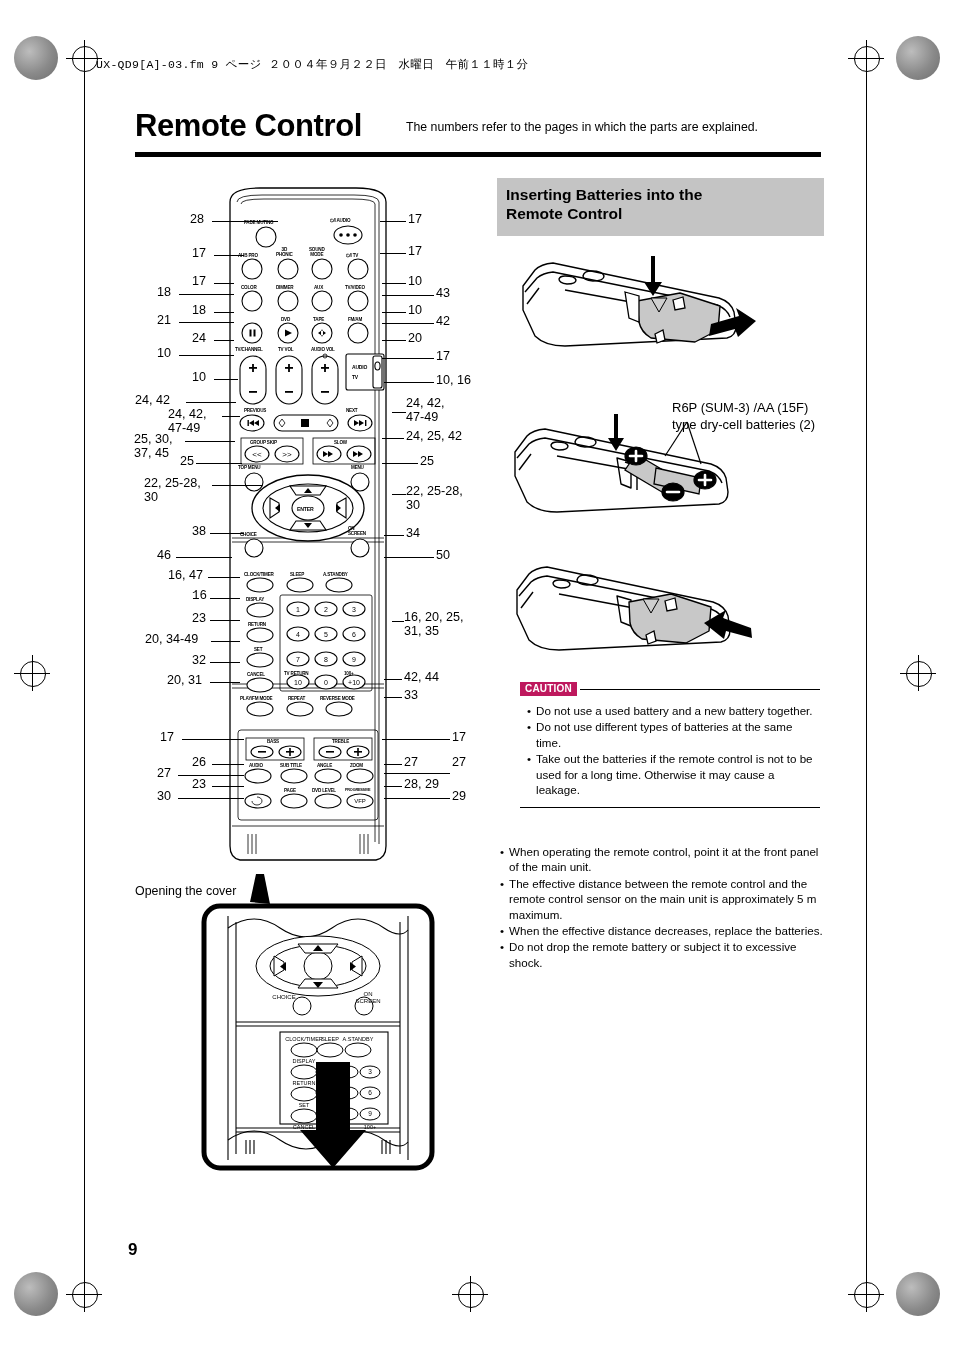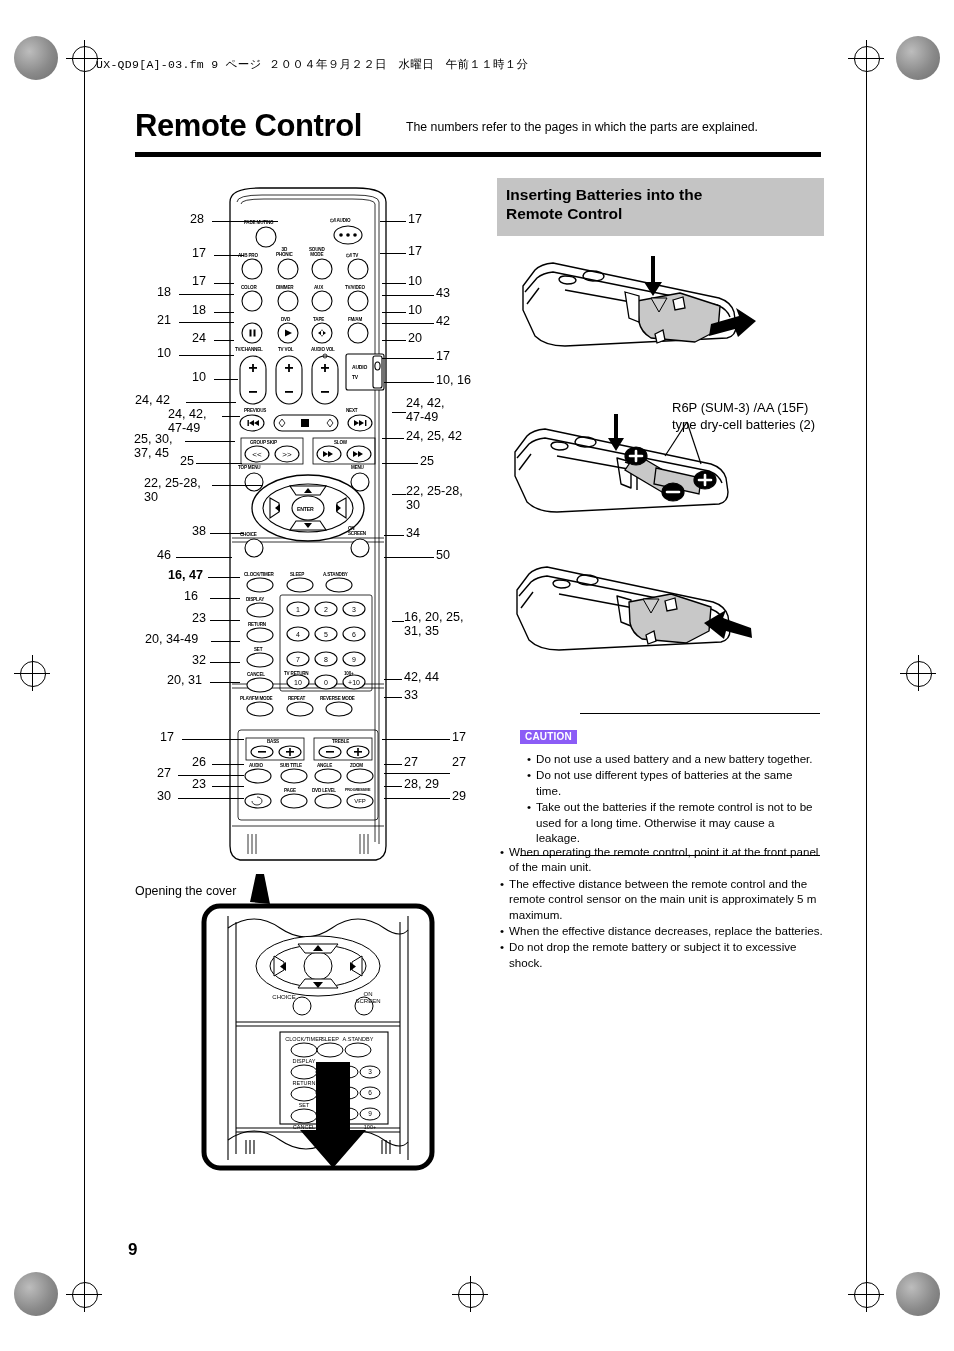--- a/index.html
+++ b/index.html
@@ -21,22 +21,22 @@
             white-space:nowrap;}
   .page-title{font-size:31px;font-weight:bold;letter-spacing:-0.4px;line-height:1;}
   .title-note{font-size:12.3px;}
   .rule-thick{background:#000;height:5px;}
   .vline{background:#000;width:1px;}
   .hline{background:#000;height:1px;}
 
   
   .sec-head{background:#c4c4c4;font-size:15.5px;font-weight:bold;line-height:1.2;
             padding:8px 10px 9px 9px;box-sizing:border-box;}
-  .cap-badge{background:#8b5cf6;color:#fff;font-size:10px;font-weight:bold;
-             padding:1px 5px 2px 5px;display:inline-block;letter-spacing:.2px;margin-top:48px;}
+  .cap-badge{background:#be185d;color:#fff;font-size:10px;font-weight:bold;
+             padding:1px 5px 2px 5px;display:inline-block;letter-spacing:.2px;}
   .body-txt{font-size:11.6px;line-height:1.33;}
   .bul{display:flex;gap:5px;margin-bottom:1px;}
   .bul .d{flex:0 0 auto;line-height:1.33;}
   .op-head{font-size:16px;line-height:1.1;}
   .op-bar{width:4px;height:18px;background:#000;display:inline-block;margin-right:6px;
           vertical-align:-3px;box-shadow:5px 0 0 -1px #9a9a9a;}
   .batt-note{font-size:13px;line-height:1.3;}
 
   
   .lbl{font-size:12.6px;line-height:1.12;white-space:nowrap;}
@@ -493,24 +493,24 @@
   <div class="abs lbl" style="left:144px;top:476px;white-space:pre-line;">22, 25-28,
 30</div>
   <div class="lead" style="left:212px;top:485px;width:50px;"></div>
 
   <div class="abs lbl" style="left:192px;top:524px;">38</div>
   <div class="lead" style="left:210px;top:533px;width:34px;"></div>
 
   <div class="abs lbl" style="left:157px;top:548px;">46</div>
   <div class="lead" style="left:176px;top:557px;width:56px;"></div>
 
-  <div class="abs lbl" style="left:168px;top:568px;font-weight:bold;">16, 47</div>
+  <div class="abs lbl" style="left:168px;top:568px;">16, 47</div>
   <div class="lead" style="left:208px;top:577px;width:32px;"></div>
 
-  <div class="abs lbl" style="left:184px;top:589px;">16</div>
+  <div class="abs lbl" style="left:192px;top:589px;font-family:Liberation Mono, monospace;">16</div>
   <div class="lead" style="left:210px;top:598px;width:30px;"></div>
 
   <div class="abs lbl" style="left:192px;top:611px;">23</div>
   <div class="lead" style="left:210px;top:620px;width:30px;"></div>
 
   <div class="abs lbl" style="left:145px;top:632px;">20, 34-49</div>
   <div class="lead" style="left:211px;top:641px;width:29px;"></div>
 
   <div class="abs lbl" style="left:192px;top:653px;">32</div>
   <div class="lead" style="left:210px;top:662px;width:30px;"></div>

